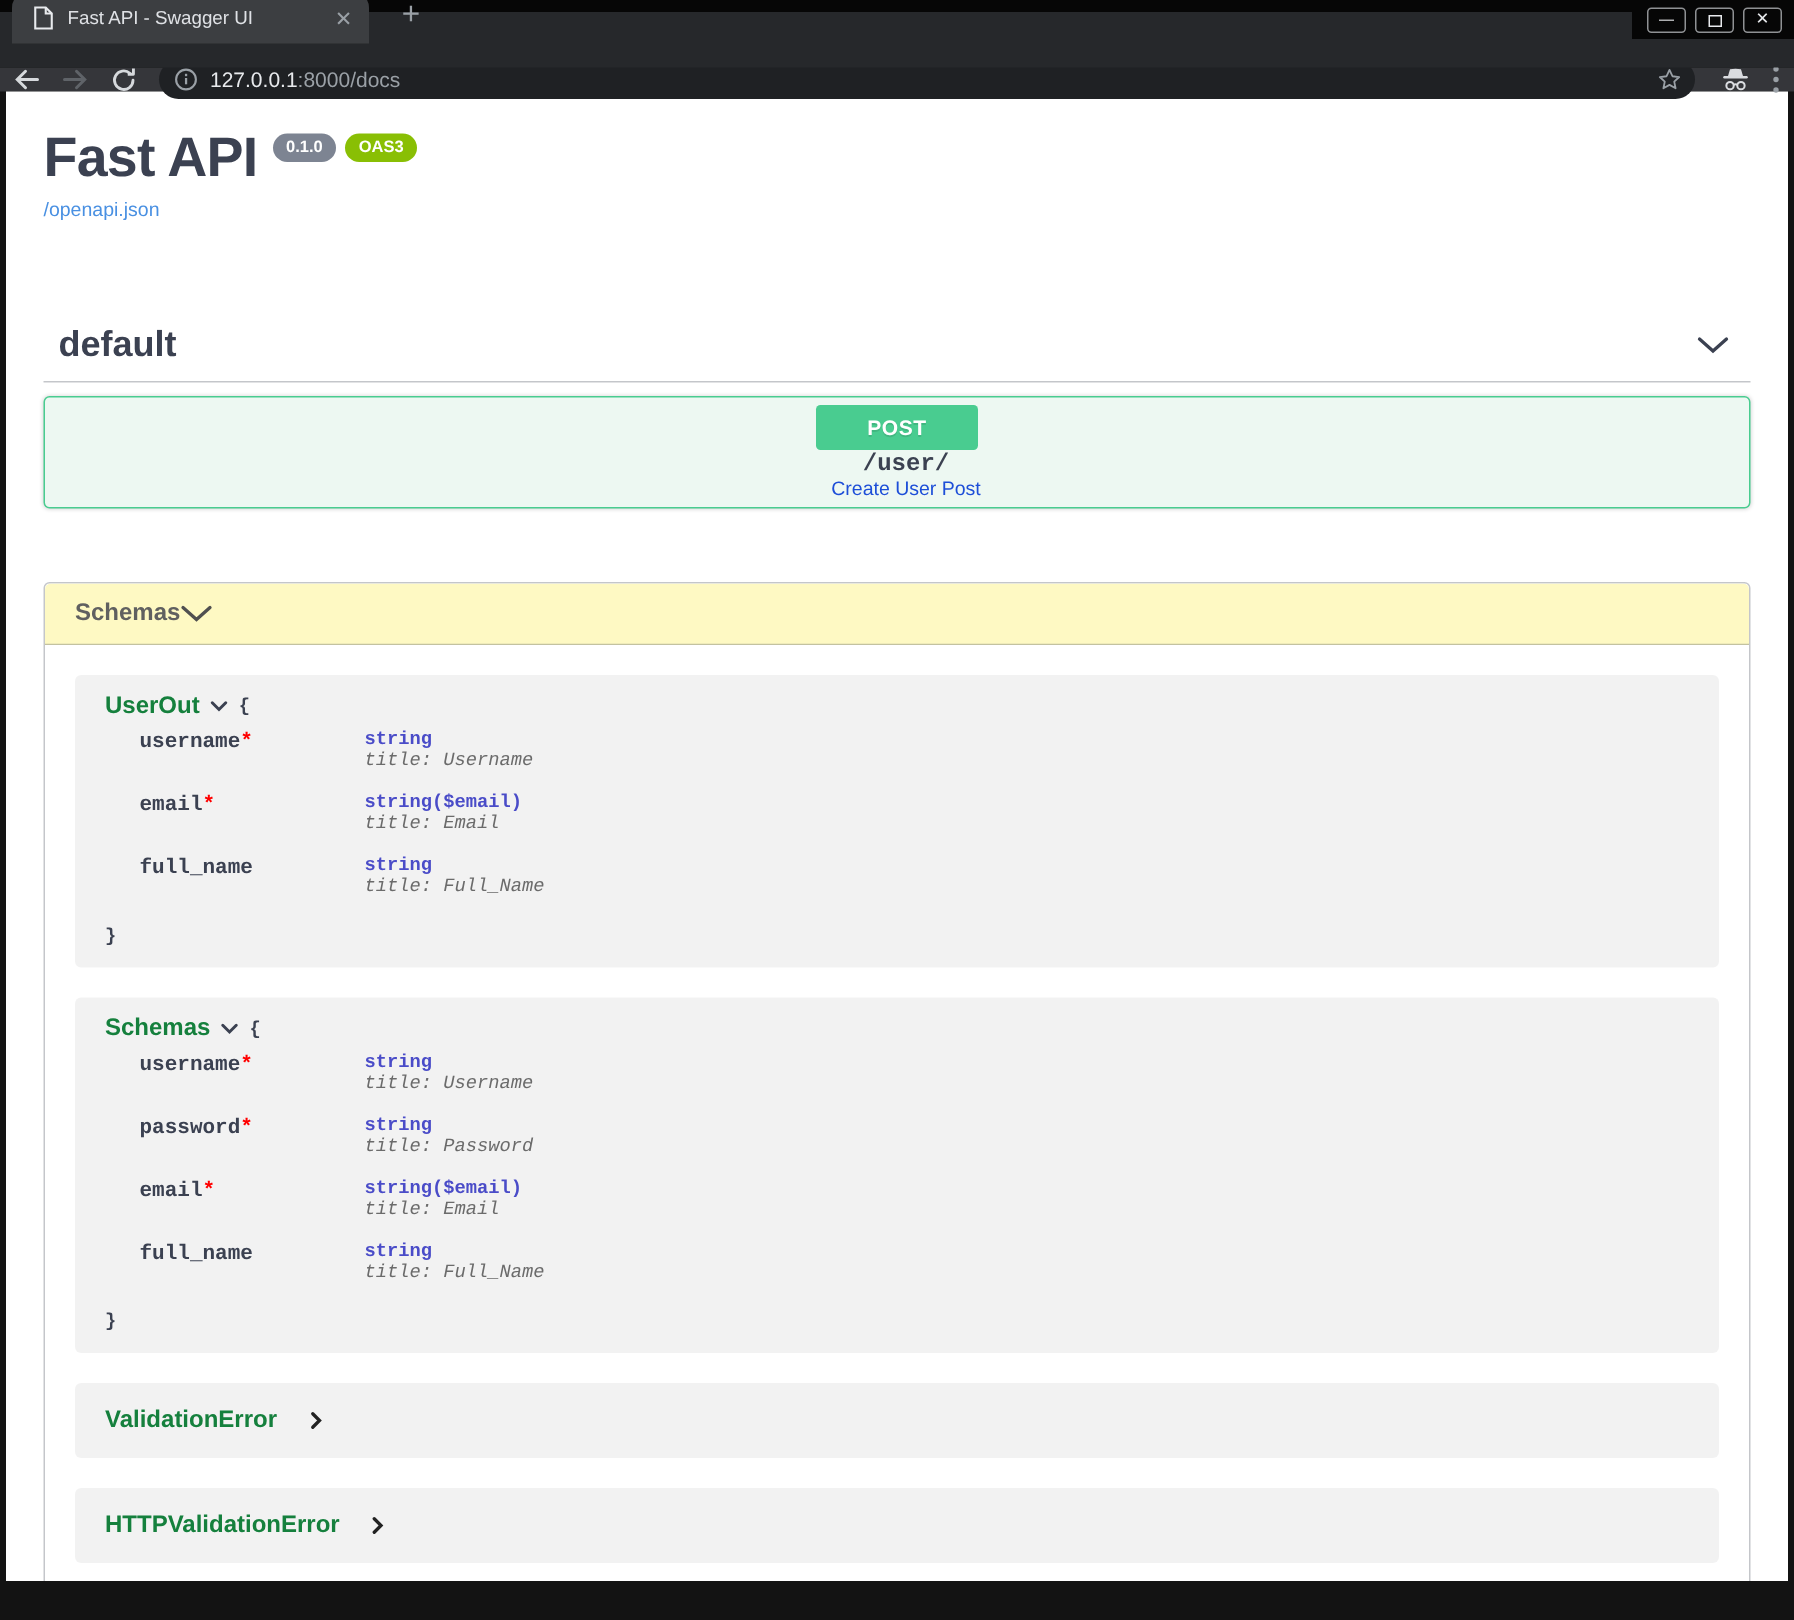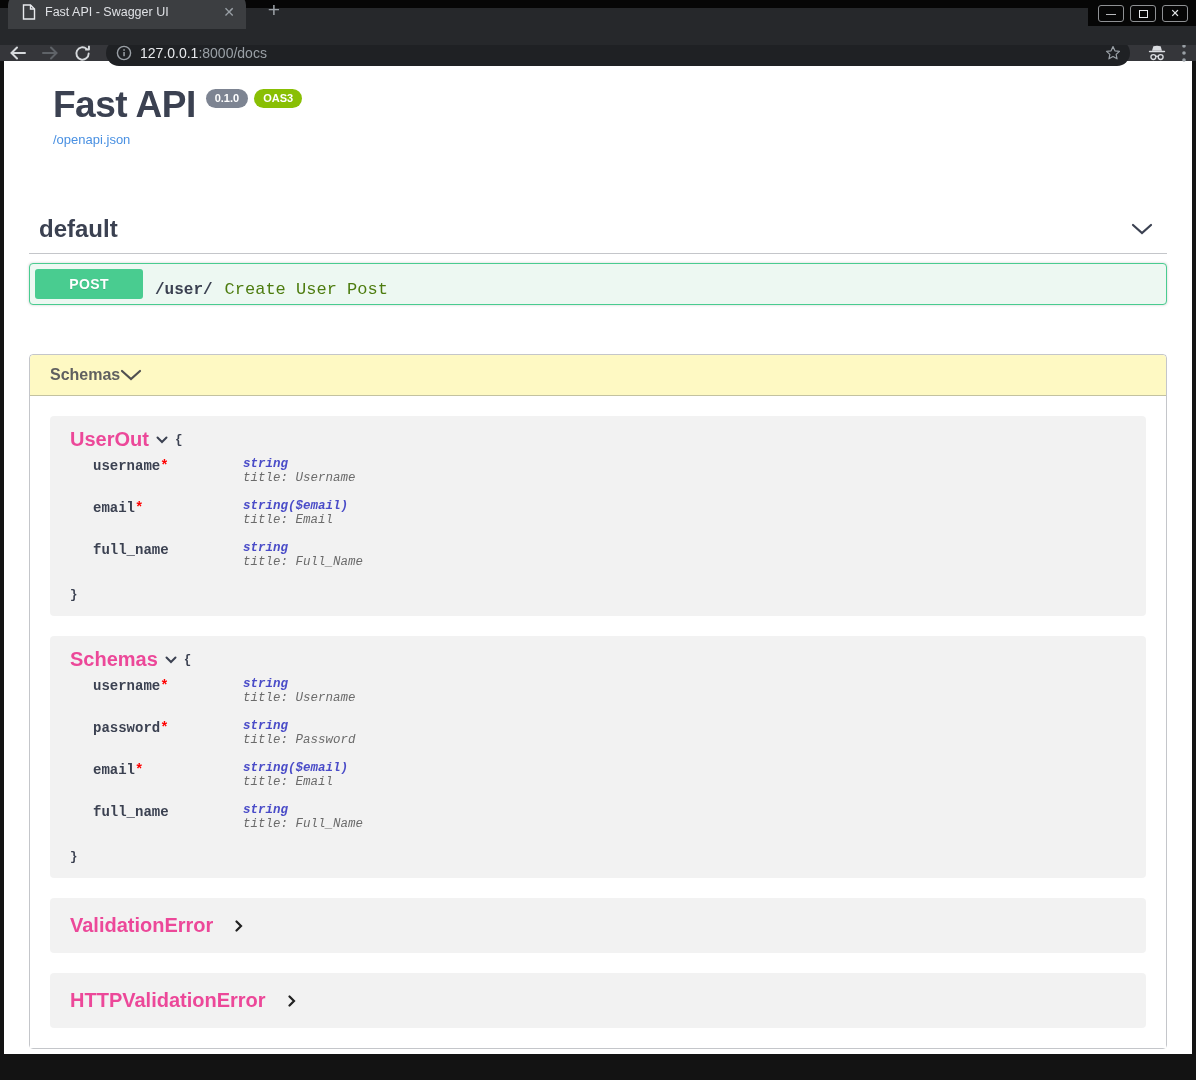--- a/index.html
+++ b/index.html
@@ -26,59 +26,59 @@
              display:flex; align-items:center; padding:0 8px 0 10px; gap:8px; }
   .url { font-size:14px; color:#e8eaed; }
   .url .dim { color:#9aa0a6; }
   .omnibox .spacer { flex:1; }
   .tool-right { display:flex; align-items:center; gap:14px; padding:0 6px; }
 
   
   .content { margin:0 4px; height:993px; background:#ffffff; overflow:hidden; color:#3b4151; }
   .swagger { padding:0 25px; }
 
-  .info { padding-top:25px;margin-left:24px; }
+  .info { padding-top:25px; }
   .info-title-row { display:flex; align-items:flex-start; }
   .info-title { font-size:37px; font-weight:700; color:#3b4151; line-height:1; letter-spacing:-0.5px; }
   .badges { display:flex; gap:6px; margin:3px 0 0 10px; }
   .badge { font-size:11px; font-weight:700; color:#fff; border-radius:50px; padding:3px 9px; line-height:1.2; }
   .badge.version { background:#7d8492; }
   .badge.oas { background:#89bf04; }
   .spec-link { display:inline-block; margin-top:9px; font-size:13px; color:#4990e2; text-decoration:none; }
 
   .tag-section { margin-top:57px; }
   .tag-header { display:flex; align-items:center; justify-content:space-between;
                 padding:10px 14px 10px 10px; border-bottom:1px solid rgba(59,65,81,.3); cursor:pointer; }
   .tag-title { font-size:24px; font-weight:700; color:#3b4151; }
 
   .opblock { margin-top:9px; border:1px solid #49cc90; background:#edf8f2; border-radius:4px;
-             box-shadow:0 0 3px rgba(0,0,0,.19); display:flex; align-items:flex-end; padding:5px; cursor:pointer; }
+             box-shadow:0 0 3px rgba(0,0,0,.19); display:flex; align-items:center; padding:5px; cursor:pointer;flex-direction:column; }
   .method { background:#49cc90; color:#fff; font-weight:700; font-size:14px; letter-spacing:.4px;
             border-radius:3px; width:108px; text-align:center; padding:7px 0; text-shadow:0 1px 0 rgba(0,0,0,.1); }
   .op-path { font-family:"Liberation Mono", monospace; font-size:16px; font-weight:700; color:#3b4151; margin-left:12px; }
-  .op-summary { font-size:17px; color:#4d7c0f; margin-left:12px;font-family:Liberation Mono, monospace; }
+  .op-summary { font-size:13px; color:#1d4ed8; margin-left:12px; }
 
   .models { margin-top:49px; border:1px solid rgba(59,65,81,.3); border-radius:4px; }
   .models-header { display:flex; align-items:center; 
                    padding:11px 14px 11px 20px; background:#fef9c3; border-bottom:1px solid rgba(59,65,81,.3);
                    border-radius:4px 4px 0 0; cursor:pointer; }
   .models-title { font-size:16px; font-weight:700; color:#606060; }
   .models-body { padding:20px; background:#fff; }
 
   .model-box { background:rgba(0,0,0,.05); border-radius:4px; padding:12px 20px 14px 20px; margin-bottom:20px; }
   .model-box:last-child { margin-bottom:0; }
   .model-head { display:flex; align-items:center; gap:7px; }
-  .model-name { font-size:20px; font-weight:700; color:#ec4899; }
+  .model-name { font-size:16px; font-weight:700; color:#15803d; }
   .brace { font-family:"Liberation Mono", monospace; font-size:12.5px; font-weight:700; color:#3b4151; }
   .brace.close { margin-top:5px; }
   .props { margin:6px 0 0 23px; }
   .prop-row { display:flex; margin-bottom:0; }
   .prop-name { width:150px; flex:none; font-family:"Liberation Mono", monospace; font-size:14px; font-weight:700; color:#3b4151; padding-top:1px; }
   .star { color:#ff0000; }
-  .prop-type { font-family:"Liberation Mono", monospace; font-size:12.5px; font-weight:700; color:#4a4cc8; line-height:14px;font-style:italic; }
+  .prop-type { font-family:"Liberation Mono", monospace; font-size:12.5px; font-weight:700; color:#4a4cc8; line-height:14px; }
   .prop-title { font-family:"Liberation Mono", monospace; font-size:12.5px; font-style:italic; color:#6b6b6b; line-height:14px; }
   .prop-def { padding-bottom:14px; }
 
   .model-box.collapsed { padding:16px 20px; display:flex; align-items:center; gap:22px; cursor:pointer; }
 
   svg { display:block; }
 </style>
 </head>
 <body>
 

